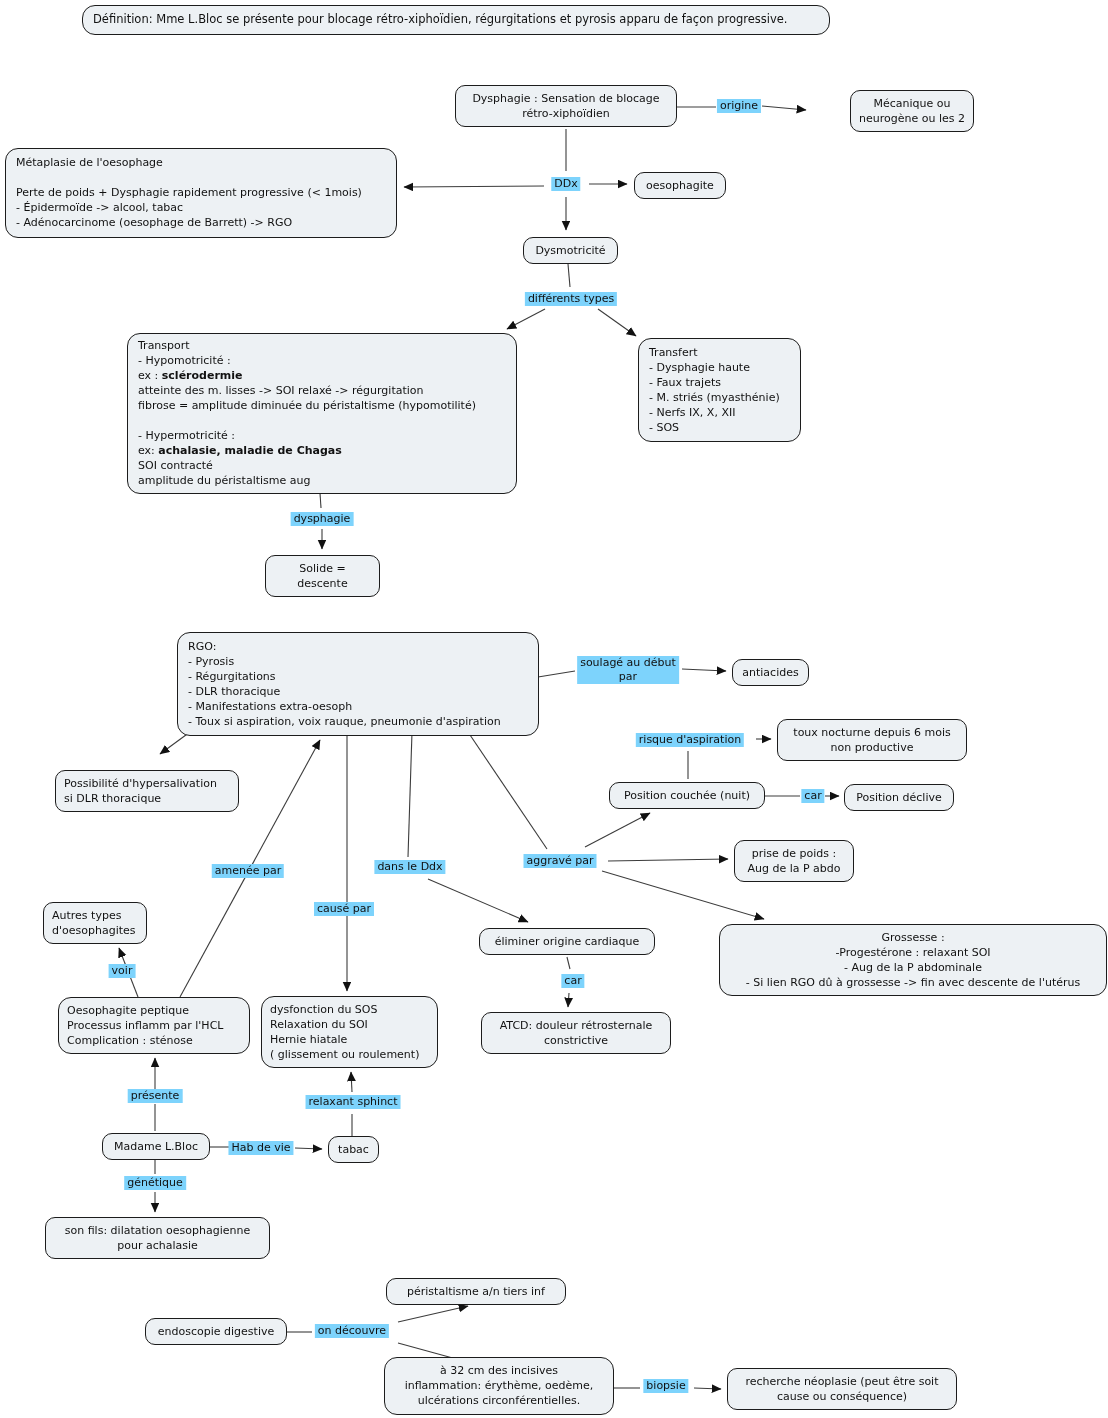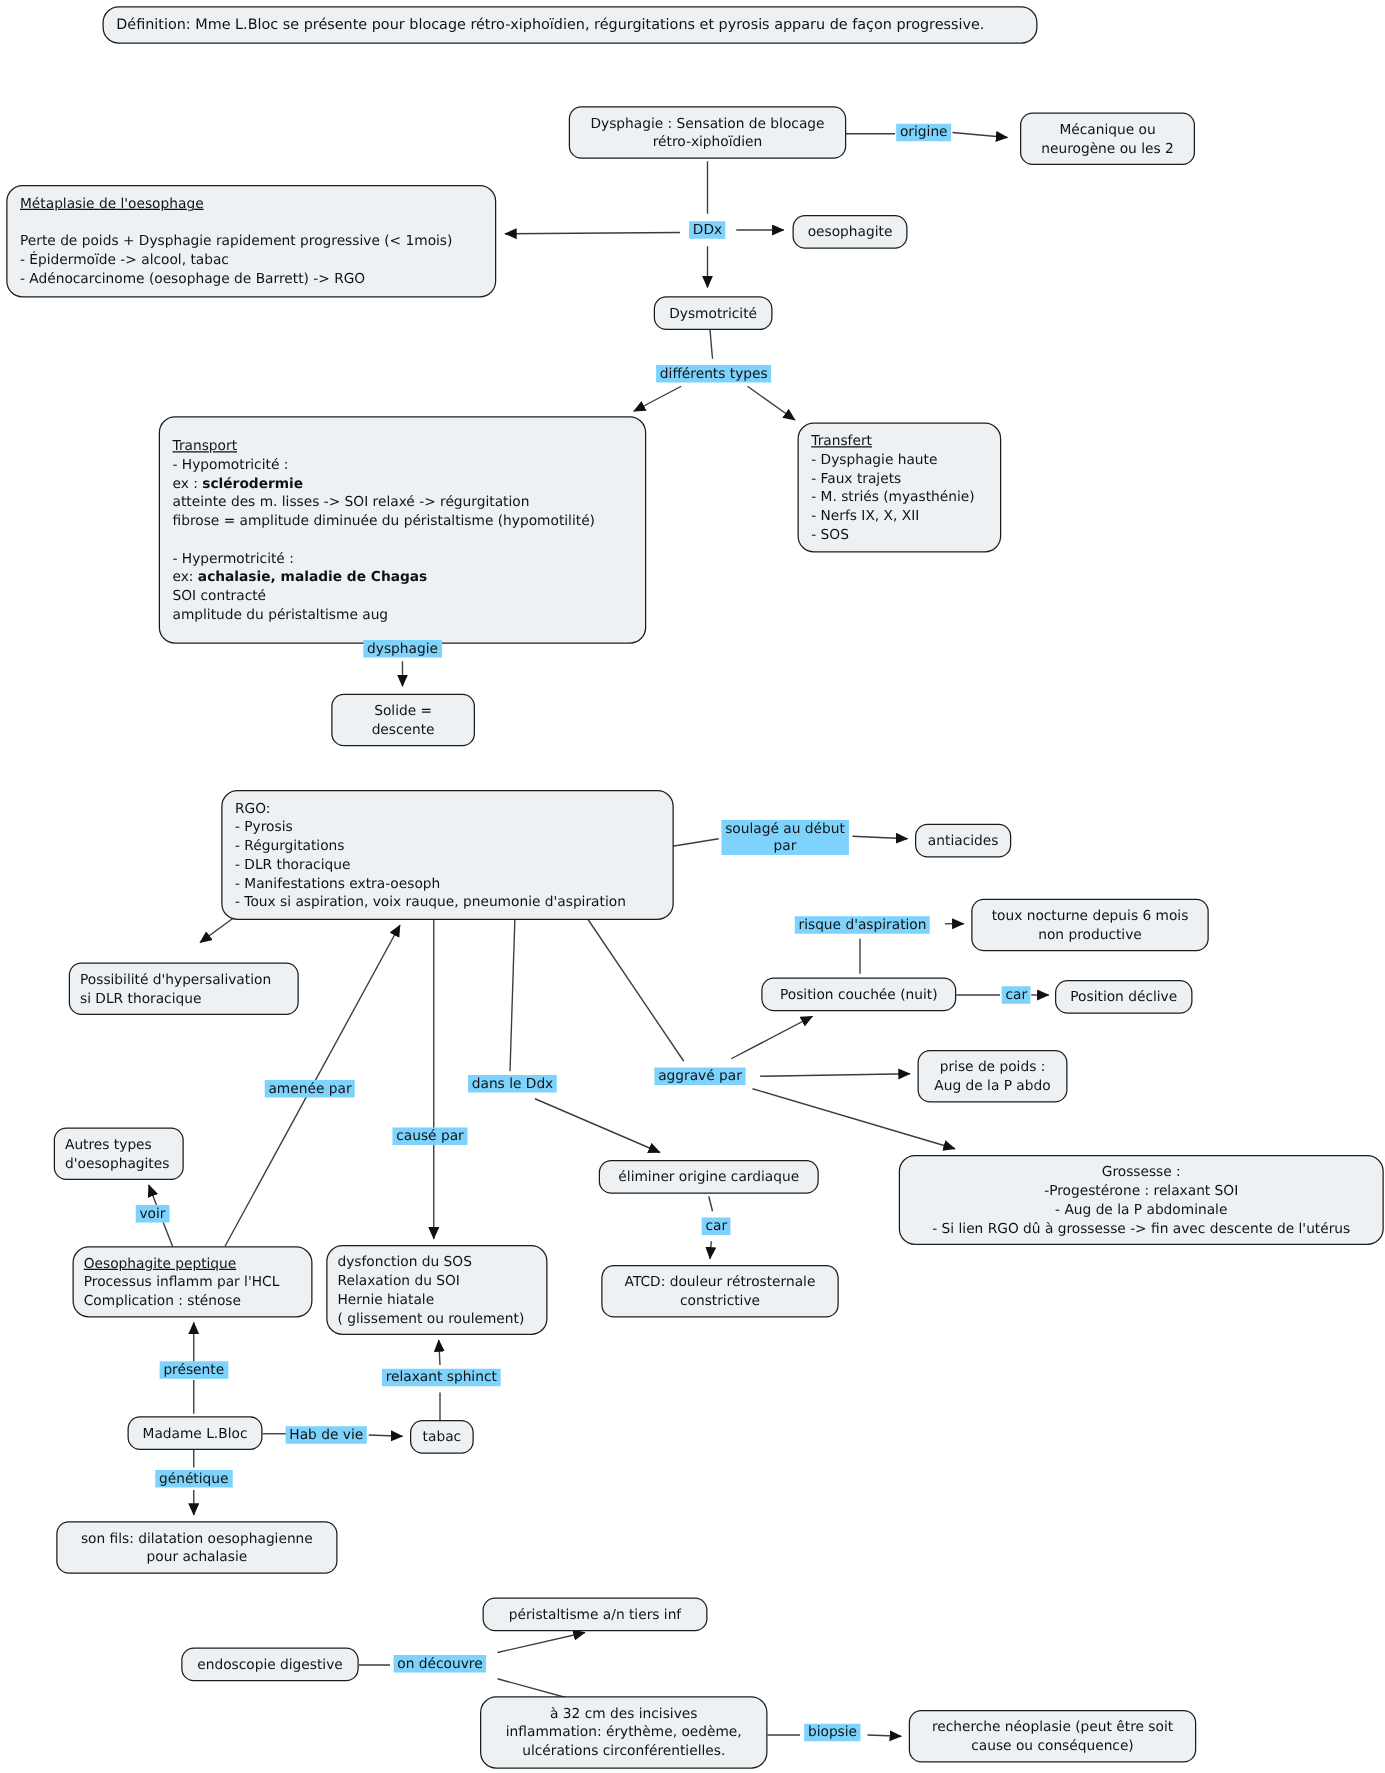--- a/index.html
+++ b/index.html
@@ -5,21 +5,21 @@
   html,body{margin:0;padding:0;background:#fff;}
   #canvas{position:relative;width:1108px;height:1418px;background:#fff;overflow:hidden;
           font-family:"DejaVu Sans","Liberation Sans",sans-serif;}
   svg.edges{position:absolute;left:0;top:0;pointer-events:none;}
   .node{position:absolute;box-sizing:border-box;background:var(--fill,#edf1f4);
         border:1px solid #1c1c1c;border-radius:10px;padding:5px 8px;
         font-size:11px;color:#111;line-height:15px;}
   .node.center{text-align:center;}
   .node.big{border-radius:13px;}
   .ln{min-height:15px;}
-  .node-title{text-decoration:underline;}
+  .node-title{}
   .lbl{position:absolute;transform:translate(-50%,-50%);background:#7dd3fc;padding:0 3px;
        font-size:11px;color:#111;white-space:pre-line;text-align:center;line-height:14px;}
   b{font-weight:bold;}
 </style>
 </head>
 <body>
 
 <div id="canvas">
 
   <svg class="edges" width="1108" height="1418">
@@ -76,42 +76,42 @@
 
   <div class="node center" style="left:455px;top:85px;width:222px">
     <div class="ln">Dysphagie : Sensation de blocage</div>
     <div class="ln">rétro-xiphoïdien</div>
   </div>
 
   <div class="node big" style="left:82px;top:5px;width:748px;min-height:30px;padding:6px 10px;font-size:11.5px">
     <div class="ln">Définition: Mme L.Bloc se présente pour blocage rétro-xiphoïdien, régurgitations et pyrosis apparu de façon progressive.</div>
   </div>
 
-  <div class="node center" style="left:816px;top:90px;width:140px">
+  <div class="node center" style="left:850px;top:90px;width:124px">
     <div class="ln">Mécanique ou</div>
     <div class="ln">neurogène ou les 2</div>
   </div>
 
   <div class="node big" style="left:5px;top:148px;width:392px;min-height:90px;padding:6px 10px">
     <div class="ln node-title">Métaplasie de l'oesophage</div>
     <div class="ln"></div>
     <div class="ln">Perte de poids + Dysphagie rapidement progressive (&lt; 1mois)</div>
     <div class="ln">- Épidermoïde -&gt; alcool, tabac</div>
     <div class="ln">- Adénocarcinome (oesophage de Barrett) -&gt; RGO</div>
   </div>
 
   <div class="node center" style="left:634px;top:172px;width:92px">
     <div class="ln">oesophagite</div>
   </div>
 
   <div class="node center" style="left:523px;top:237px;width:95px">
     <div class="ln">Dysmotricité</div>
   </div>
 
-  <div class="node big" style="left:127px;top:333px;width:390px;min-height:161px;padding:15px 10px">
+  <div class="node big" style="left:127px;top:333px;width:390px;min-height:161px;padding:4px 10px">
     <div class="ln node-title">Transport</div>
     <div class="ln">- Hypomotricité :</div>
     <div class="ln"><span>ex : </span><b>sclérodermie</b></div>
     <div class="ln">atteinte des m. lisses -&gt; SOI relaxé -&gt; régurgitation</div>
     <div class="ln">fibrose = amplitude diminuée du péristaltisme (hypomotilité)</div>
     <div class="ln"></div>
     <div class="ln">- Hypermotricité :</div>
     <div class="ln"><span>ex: </span><b>achalasie, maladie de Chagas</b></div>
     <div class="ln">SOI contracté</div>
     <div class="ln">amplitude du péristaltisme aug</div>

